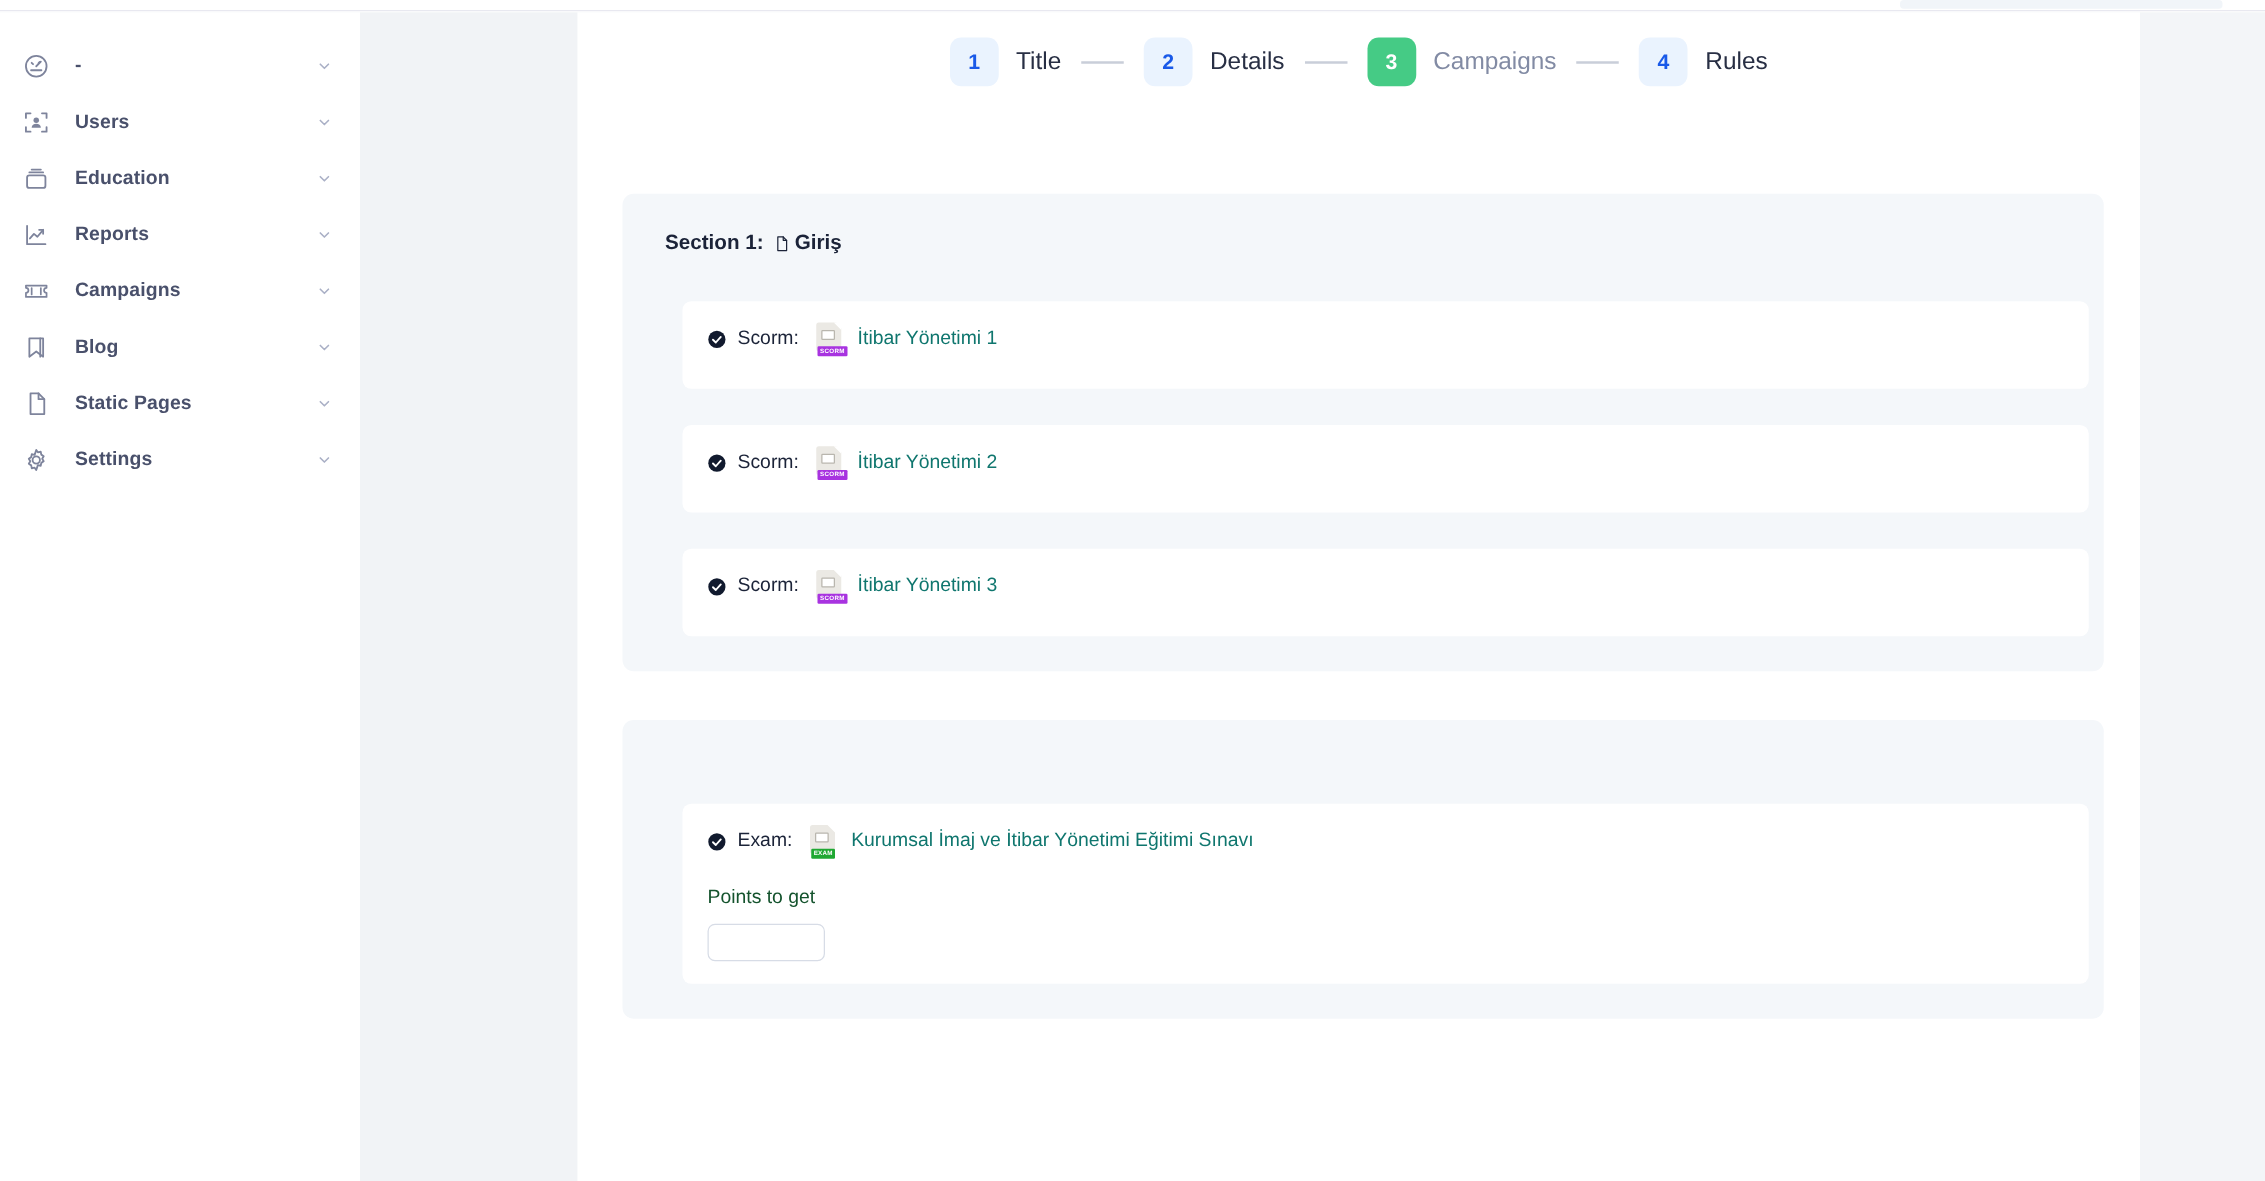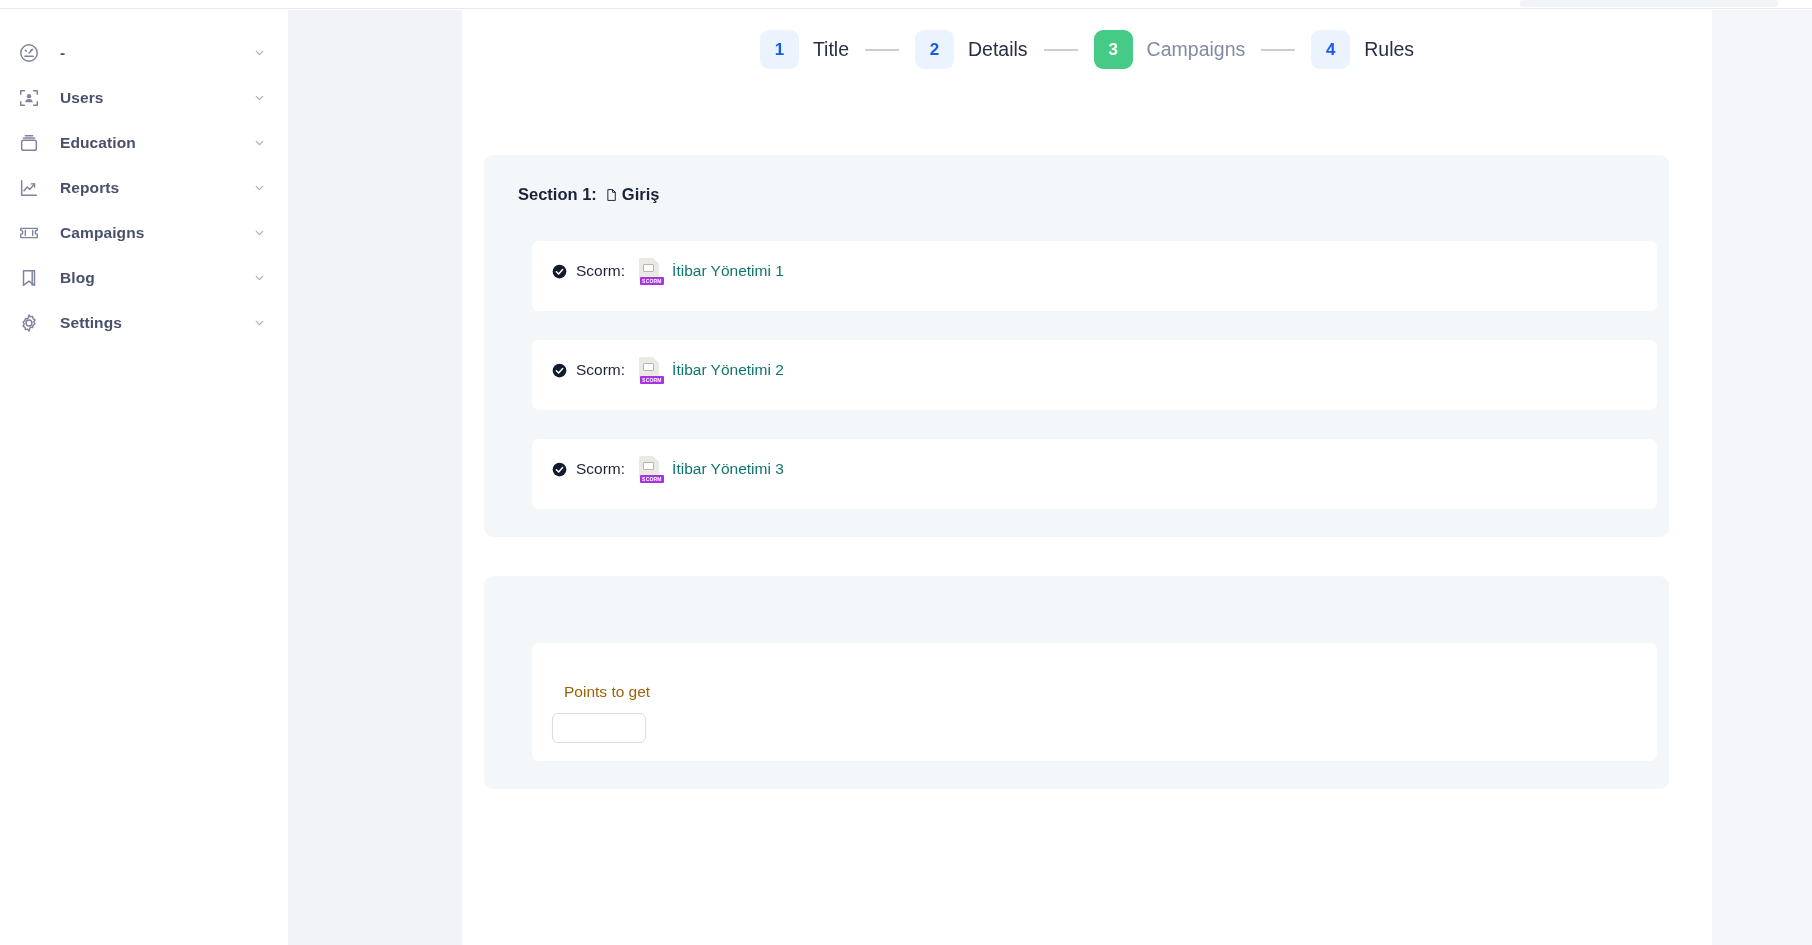--- a/index.html
+++ b/index.html
@@ -137,21 +137,21 @@
     width: 34px;
     height: 2px;
     background: #c9ced9;
     margin: 0 16px;
     flex: 0 0 34px;
   }
 
   
   #sections {
     position: absolute;
-    top: 145px; left: 22px;
+    top: 145px; left: 36px;
     width: 1185px;
   }
   .section-panel {
     background: #f4f7fa;
     border-radius: 9px;
     padding: 30px 0 28px 0;
     margin-bottom: 39px;
     position: relative;
   }
   .section-title {
@@ -245,22 +245,21 @@
   .file-chip.exam  .badge { background: #1fa832; }
 
   .item-name {
     font-size: 15.5px;
     color: #0f766e;
     white-space: nowrap;
   }
   .points-label {
     margin-top: 23px;
     font-size: 15.5px;
-    color: #a16207;
-    margin-left: 12px;
+    color: #14532d;
   }
   .points-input {
     margin-top: 12px;
     width: 94px;
     height: 30px;
     border: 1px solid #d7dce6;
     border-radius: 6px;
     background: #ffffff;
   }
 </style>
@@ -368,20 +367,34 @@
         </svg>
       </span>
       <span class="nav-label">Blog</span>
       <span class="nav-chev">
         <svg width="13" height="13" viewBox="0 0 24 24" fill="none" stroke="currentColor" stroke-width="2.4" stroke-linecap="round" stroke-linejoin="round">
             <polyline points="6 9 12 15 18 9"></polyline>
           </svg>
       </span>
     </div>
 
+    <div class="nav-item">
+      <span class="nav-icon">
+        <svg width="22" height="22" viewBox="0 0 24 24" fill="none" stroke="currentColor" stroke-width="1.6" stroke-linecap="round" stroke-linejoin="round">
+          <path d="M7 3h7l5 5v13H7z"></path>
+            <polyline points="14 3 14 8 19 8"></polyline>
+        </svg>
+      </span>
+      <span class="nav-label">Static Pages</span>
+      <span class="nav-chev">
+        <svg width="13" height="13" viewBox="0 0 24 24" fill="none" stroke="currentColor" stroke-width="2.4" stroke-linecap="round" stroke-linejoin="round">
+            <polyline points="6 9 12 15 18 9"></polyline>
+          </svg>
+      </span>
+    </div>
 
     <div class="nav-item">
       <span class="nav-icon">
         <svg width="22" height="22" viewBox="0 0 24 24" fill="none" stroke="currentColor" stroke-width="1.6" stroke-linecap="round" stroke-linejoin="round">
           <circle cx="12" cy="12" r="3.2"></circle>
           <path d="M12 3.2l1.4 2.1 2.5-.5.5 2.5 2.1 1.4-1.3 2.2 1.3 2.2-2.1 1.4-.5 2.5-2.5-.5L12 20.8l-1.4-2.1-2.5.5-.5-2.5-2.1-1.4 1.3-2.2-1.3-2.2 2.1-1.4.5-2.5 2.5.5z"></path>
         </svg>
       </span>
       <span class="nav-label">Settings</span>
       <span class="nav-chev">
@@ -495,20 +508,35 @@
             </div>
           </div>
 
         </div>
       </div>
 
       <div class="section-panel">
 
         <div class="section-items">
           <div class="item-card">
+            <div class="item-head">
+              <span class="check-icon">
+                <svg width="15" height="15" viewBox="0 0 24 24" fill="currentColor">
+                  <circle cx="12" cy="12" r="11"></circle>
+                  <polyline points="7 12.5 10.6 16 17 8.8" fill="none" stroke="#ffffff" stroke-width="2.4" stroke-linecap="round" stroke-linejoin="round"></polyline>
+                </svg>
+              </span>
+              <span class="item-kind">Exam:</span>
+              <span class="file-chip exam">
+                <span class="sheet"></span>
+                  <span class="inner"></span>
+                <span class="badge">EXAM</span>
+              </span>
+              <span class="item-name">Kurumsal İmaj ve İtibar Yönetimi Eğitimi Sınavı</span>
+            </div>
             <div class="points-label">Points to get</div>
             <input class="points-input" type="text" value="" style="">
           </div>
         </div>
       </div>
 
     </div>
 
   </main>
 </div>

